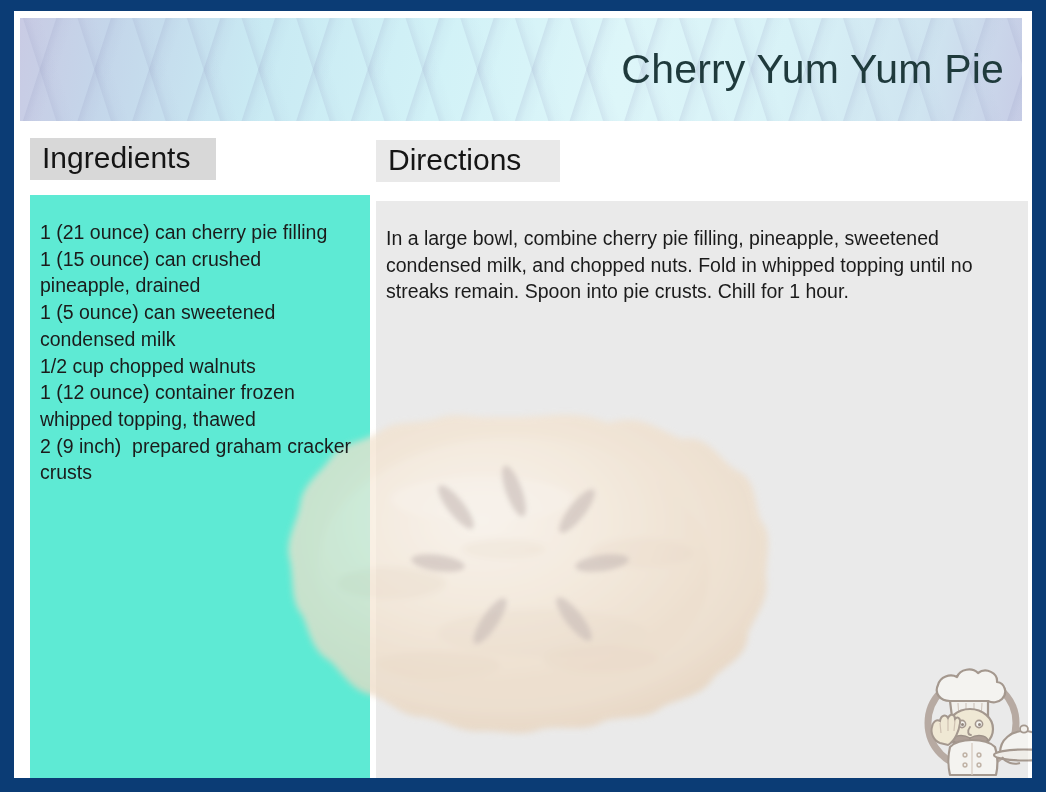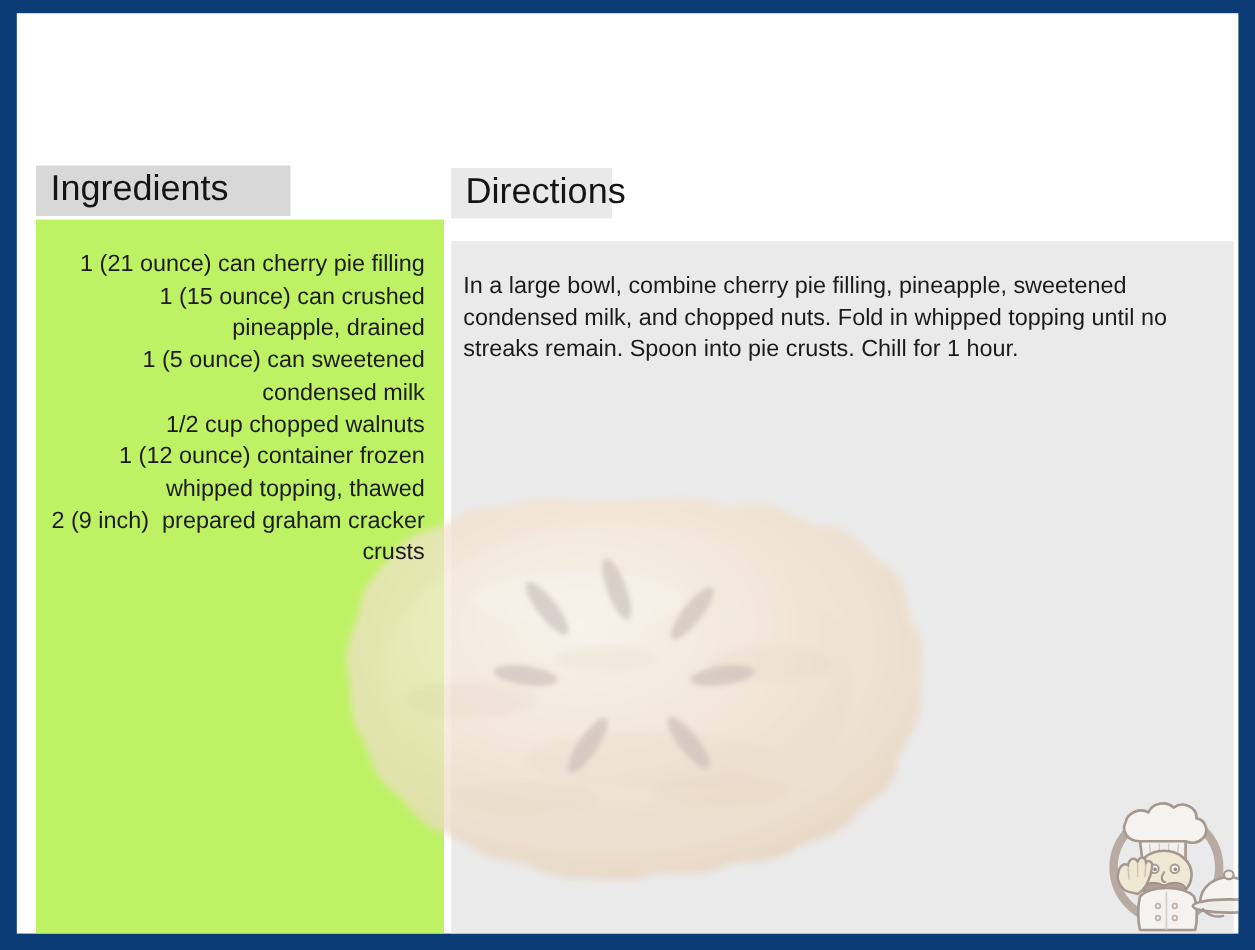--- a/index.html
+++ b/index.html
@@ -79,41 +79,40 @@
     font-weight: 400;
     color: #151515;
     padding: 4px 14px 6px 12px;
     white-space: nowrap;
     line-height: 1.05;
   }
   #tab-ingredients {
     left: 16px;
     top: 127px;
     background: #d8d8d8;
-    width: 212px;
+    width: 186px;
   }
   #tab-directions {
     left: 362px;
     top: 129px;
     background: #e9e9e9;
-    width: 134px;
+    width: 184px;
   }
 
   
   .panel {
     position: absolute;
     bottom: 0;
     padding: 24px 16px 0 10px;
   }
   #panel-ingredients {
     left: 16px;
-    top: 172px;
+    top: 184px;
     width: 340px;
-    background: #bef264;
-    text-align: right;
+    background: #5eead4;
   }
   #panel-directions {
     left: 362px;
     top: 190px;
     width: 652px;
     background: #eaeaea;
   }
 
   .body-text {
     font-size: 19.5px;
@@ -150,20 +149,23 @@
     pointer-events: none;
   }
   #chef-logo svg { display: block; width: 100%; height: 100%; }
 </style>
 </head>
 <body>
 
 <div id="card">
   <div id="page">
 
+    <div id="banner">
+      <div id="banner-title">Cherry Yum Yum Pie</div>
+    </div>
 
     <div id="tab-ingredients" class="tab">Ingredients</div>
 
     <div id="panel-ingredients" class="panel">
       <div class="body-text" id="ingredients-text">1 (21 ounce) can cherry pie filling
 1 (15 ounce) can crushed pineapple, drained
 1 (5 ounce) can sweetened condensed milk
 1/2 cup chopped walnuts
 1 (12 ounce) container frozen whipped topping, thawed
 2 (9 inch)  prepared graham cracker crusts</div>

